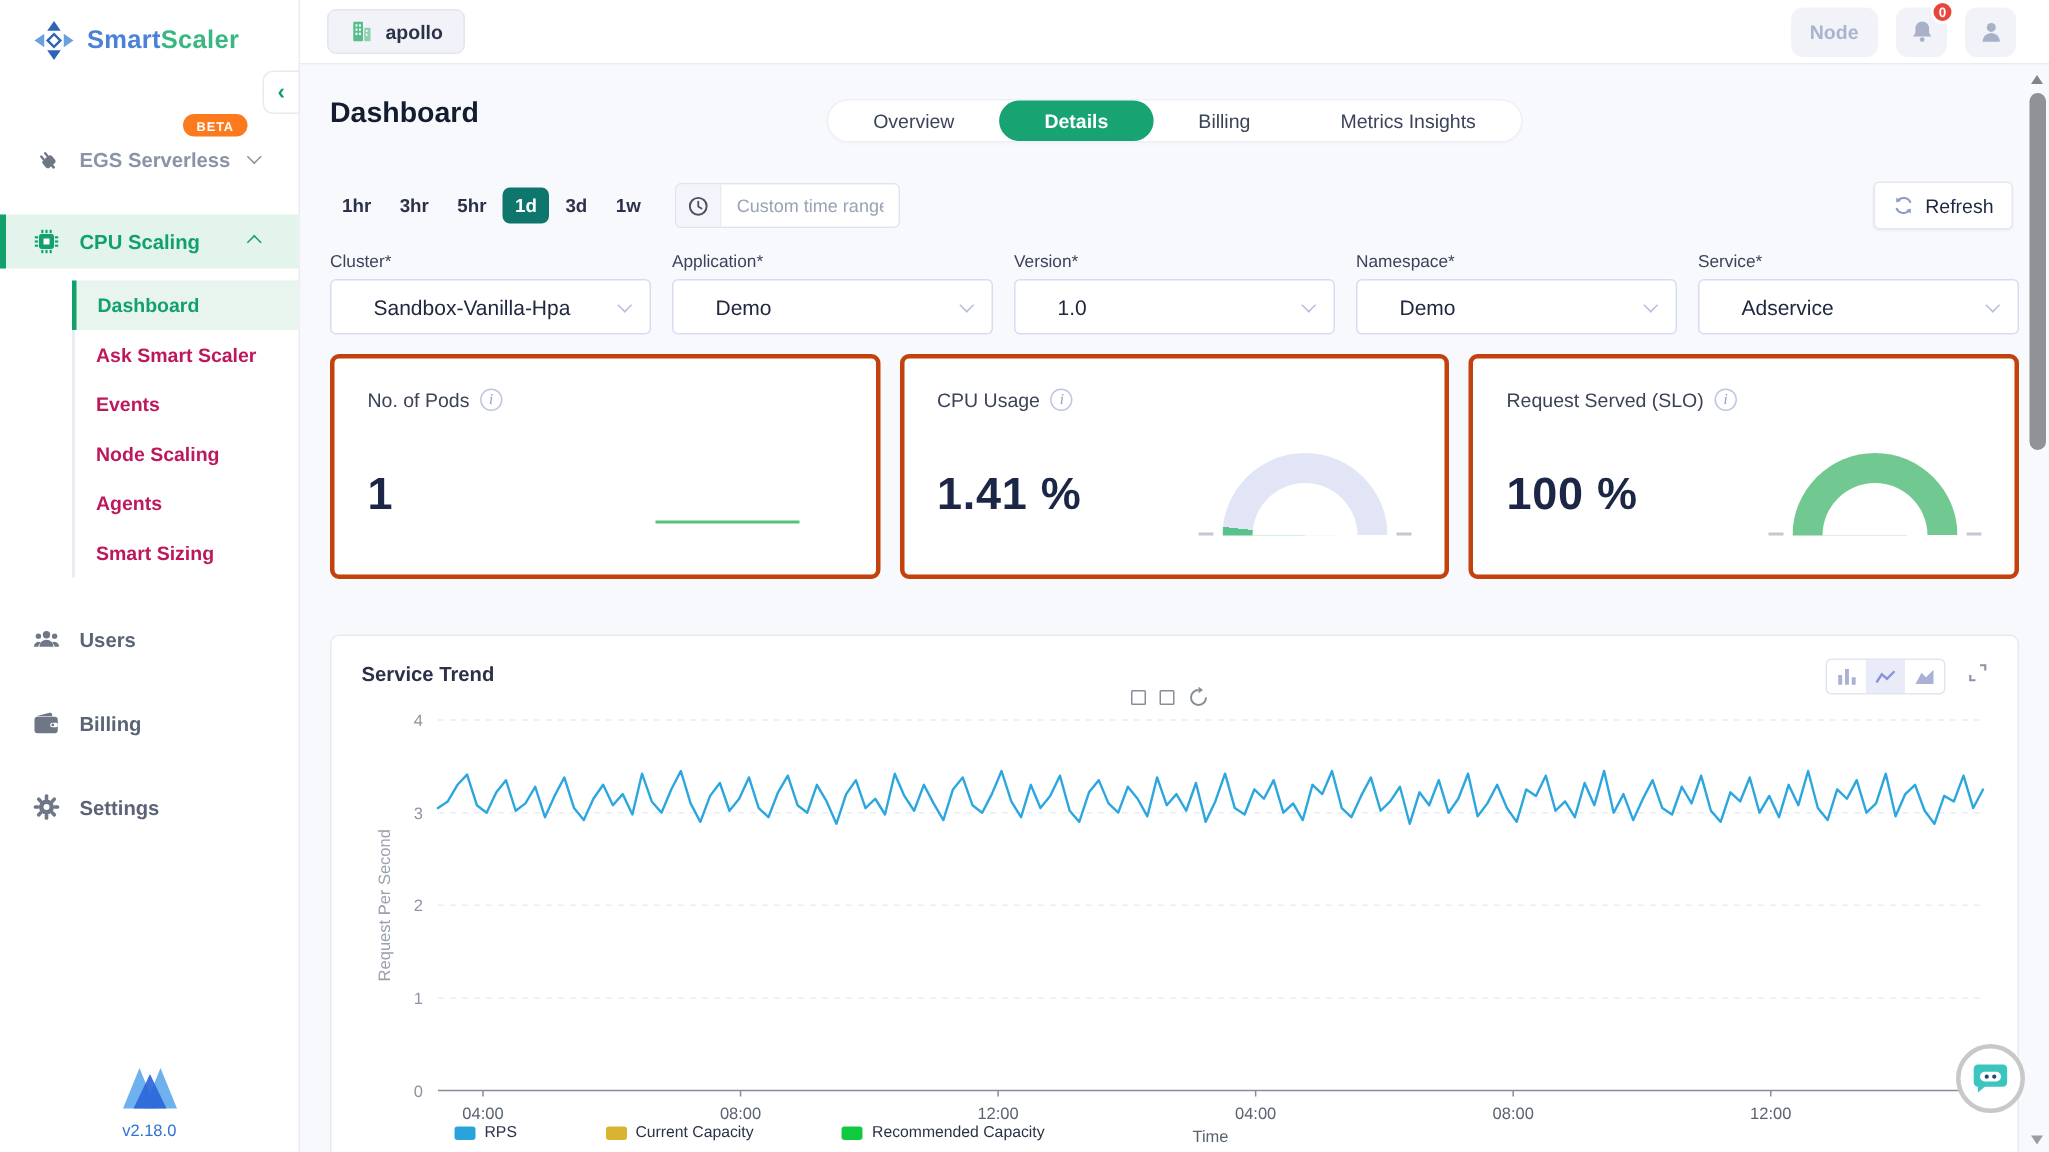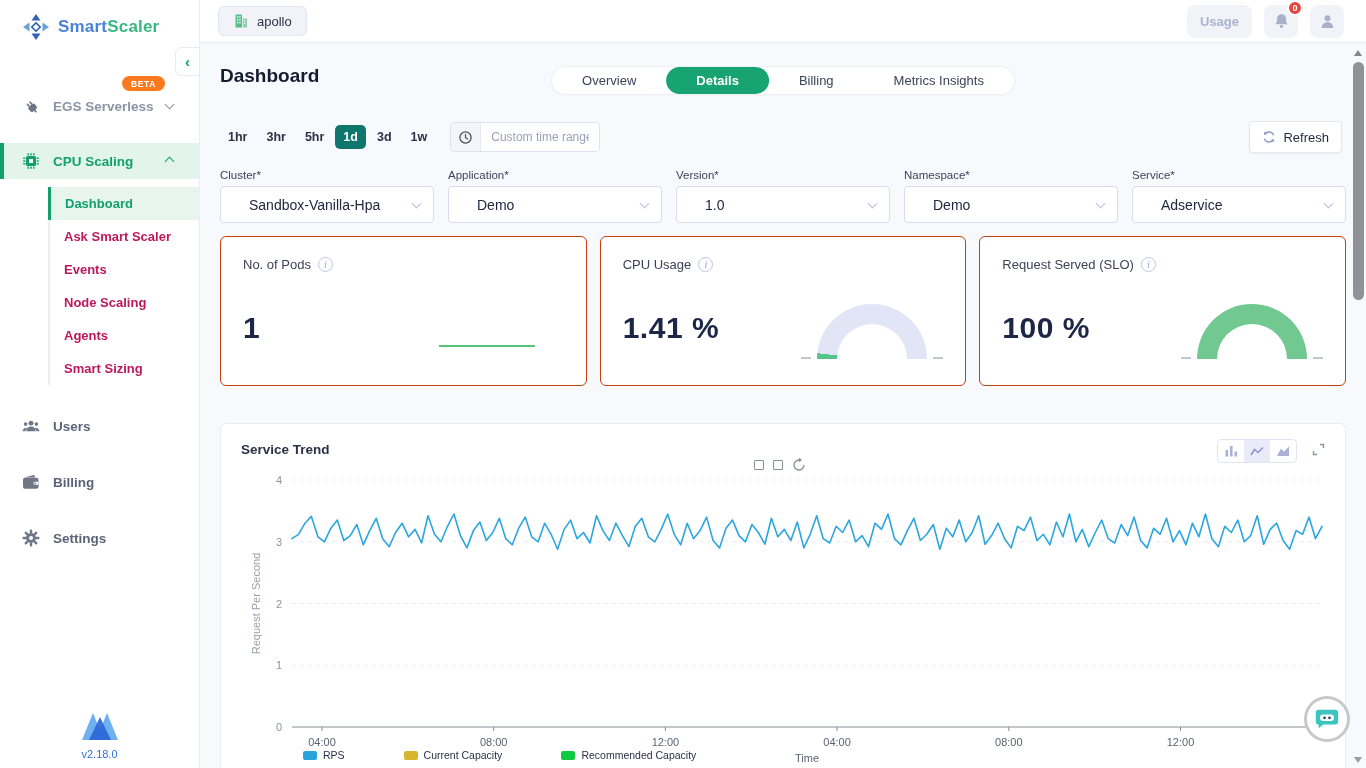--- a/index.html
+++ b/index.html
@@ -40,21 +40,21 @@
   .sidebar-footer { position:absolute; bottom:8px; left:0; width:100%;
     text-align:center; }
   .version { font-size:11px; color:#3071d8; margin-top:2px; }
 
   
   .topbar { position:absolute; left:200px; top:0; right:0; height:43px;
     background:#fff; border-bottom:1px solid #e9ebf2; display:flex;
     align-items:center; padding:0 22px 0 18px; z-index:15; }
   .apollo-chip { display:flex; align-items:center; gap:8px; background:#f1f3f9;
     border:1px solid #e3e6f0; border-radius:6px; padding:6px 14px;
-    font-size:13px; font-weight:normal; color:#2b3247; cursor:pointer; }
+    font-size:13px; font-weight:bold; color:#2b3247; cursor:pointer; }
   .topbar-right { margin-left:auto; display:flex; align-items:center; gap:12px; }
   .top-btn { background:#f1f3f9; border:none; border-radius:8px; height:33px;
     display:flex; align-items:center; justify-content:center; cursor:pointer; }
   .docs-btn { padding:0 13px; font-size:13px; font-weight:bold; color:#aab3cf; }
   .icon-btn { width:34px; position:relative; }
   .badge { position:absolute; top:-5px; right:-5px; width:16px; height:16px;
     background:#e8463c; border:2px solid #fff; border-radius:50%; color:#fff;
     font-size:9px; font-weight:bold; display:flex; align-items:center;
     justify-content:center; }
 
@@ -101,21 +101,21 @@
     border:1px solid #d8dcf2; border-radius:4px; display:flex;
     align-items:center; padding:0 30px 0 28px; font-size:14px; color:#20283f;
     cursor:pointer; }
   .select-box .sel-chev { position:absolute; right:13px; top:13px; width:7px;
     height:7px; border-right:1.6px solid #b6bede; border-bottom:1.6px solid #b6bede;
     transform:rotate(45deg); }
 
   
   .cards-row { display:flex; gap:13px; margin:13px 20px 0; }
   .metric-card { position:relative; flex:1; height:150px; background:#fff;
-    border:1px solid #c2410c; border-radius:6px; padding:20px 22px; }
+    border:3px solid #c2410c; border-radius:6px; padding:20px 22px; }
   .card-title-row { display:flex; align-items:center; gap:7px;
     font-size:13px; color:#3c4358; }
   .info-icon { width:15px; height:15px; border:1px solid #bcc8e2;
     border-radius:50%; color:#8fa0c8; font-size:10px; font-style:italic;
     font-family:"Liberation Serif",serif; display:flex; align-items:center;
     justify-content:center; cursor:pointer; }
   .card-value { position:absolute; left:22px; top:74px; font-size:30px;
     font-weight:bold; color:#1c2747; letter-spacing:.5px; }
   .sparkline { position:absolute; right:51px; top:108px; width:96px; height:2px;
     background:#57c278; }
@@ -304,21 +304,21 @@
           <rect x="6.3" y="6" width="1.3" height="1.5"></rect>
           <rect x="4" y="8.8" width="1.3" height="1.5"></rect>
           <rect x="6.3" y="8.8" width="1.3" height="1.5"></rect>
           <rect x="10.9" y="7" width="1.1" height="1.3"></rect>
           <rect x="10.9" y="9.5" width="1.1" height="1.3"></rect>
         </g>
     </svg>
     <span>apollo</span>
   </div>
   <div class="topbar-right">
-    <button class="top-btn docs-btn">Usage</button>
+    <button class="top-btn docs-btn">Node</button>
     <button class="top-btn icon-btn">
       <svg width="17" height="17" viewBox="0 0 16 16">
         <path d="M8 1.2a4.3 4.3 0 0 0-4.3 4.3v2.8L2.3 10.7h11.4L12.3 8.3V5.5A4.3 4.3 0 0 0 8 1.2z" fill="#a9b1c9"></path>
         <circle cx="8" cy="12.6" r="1.5" fill="#a9b1c9"></circle>
       </svg>
       <span class="badge">0</span>
     </button>
     <button class="top-btn icon-btn">
       <svg width="17" height="17" viewBox="0 0 16 16">
         <circle cx="8" cy="5" r="2.8" fill="#a9b1c9"></circle>

